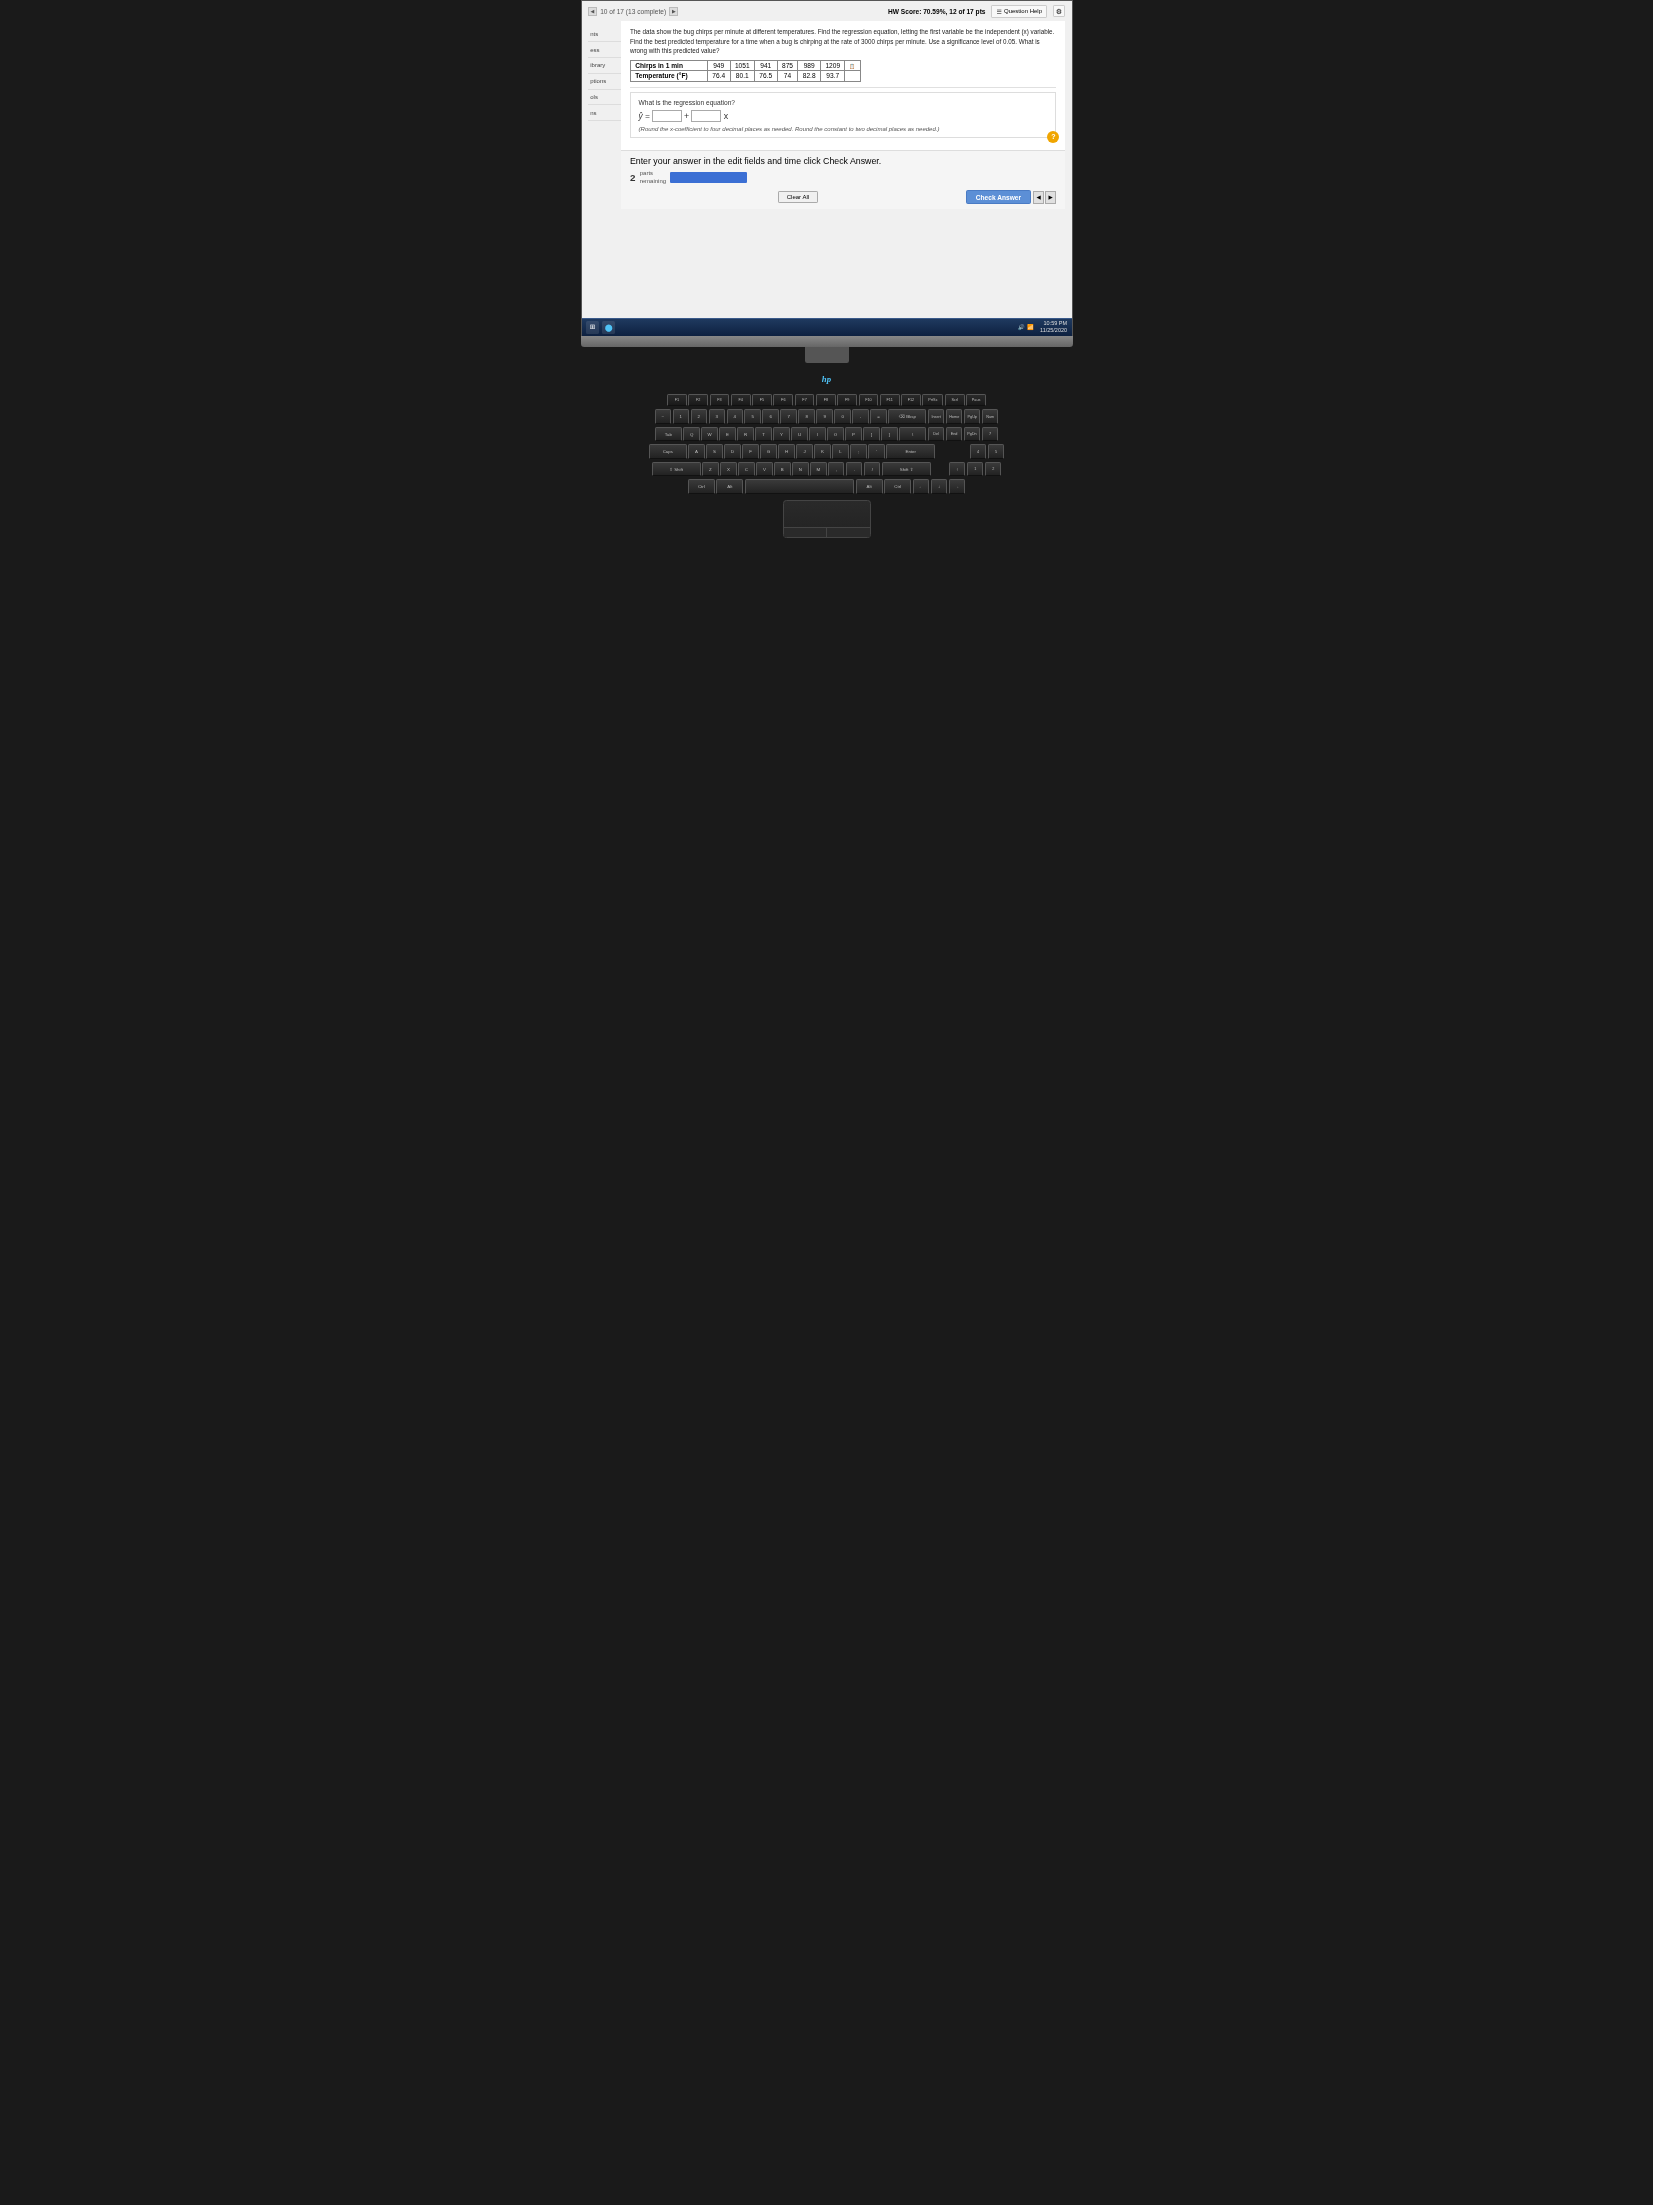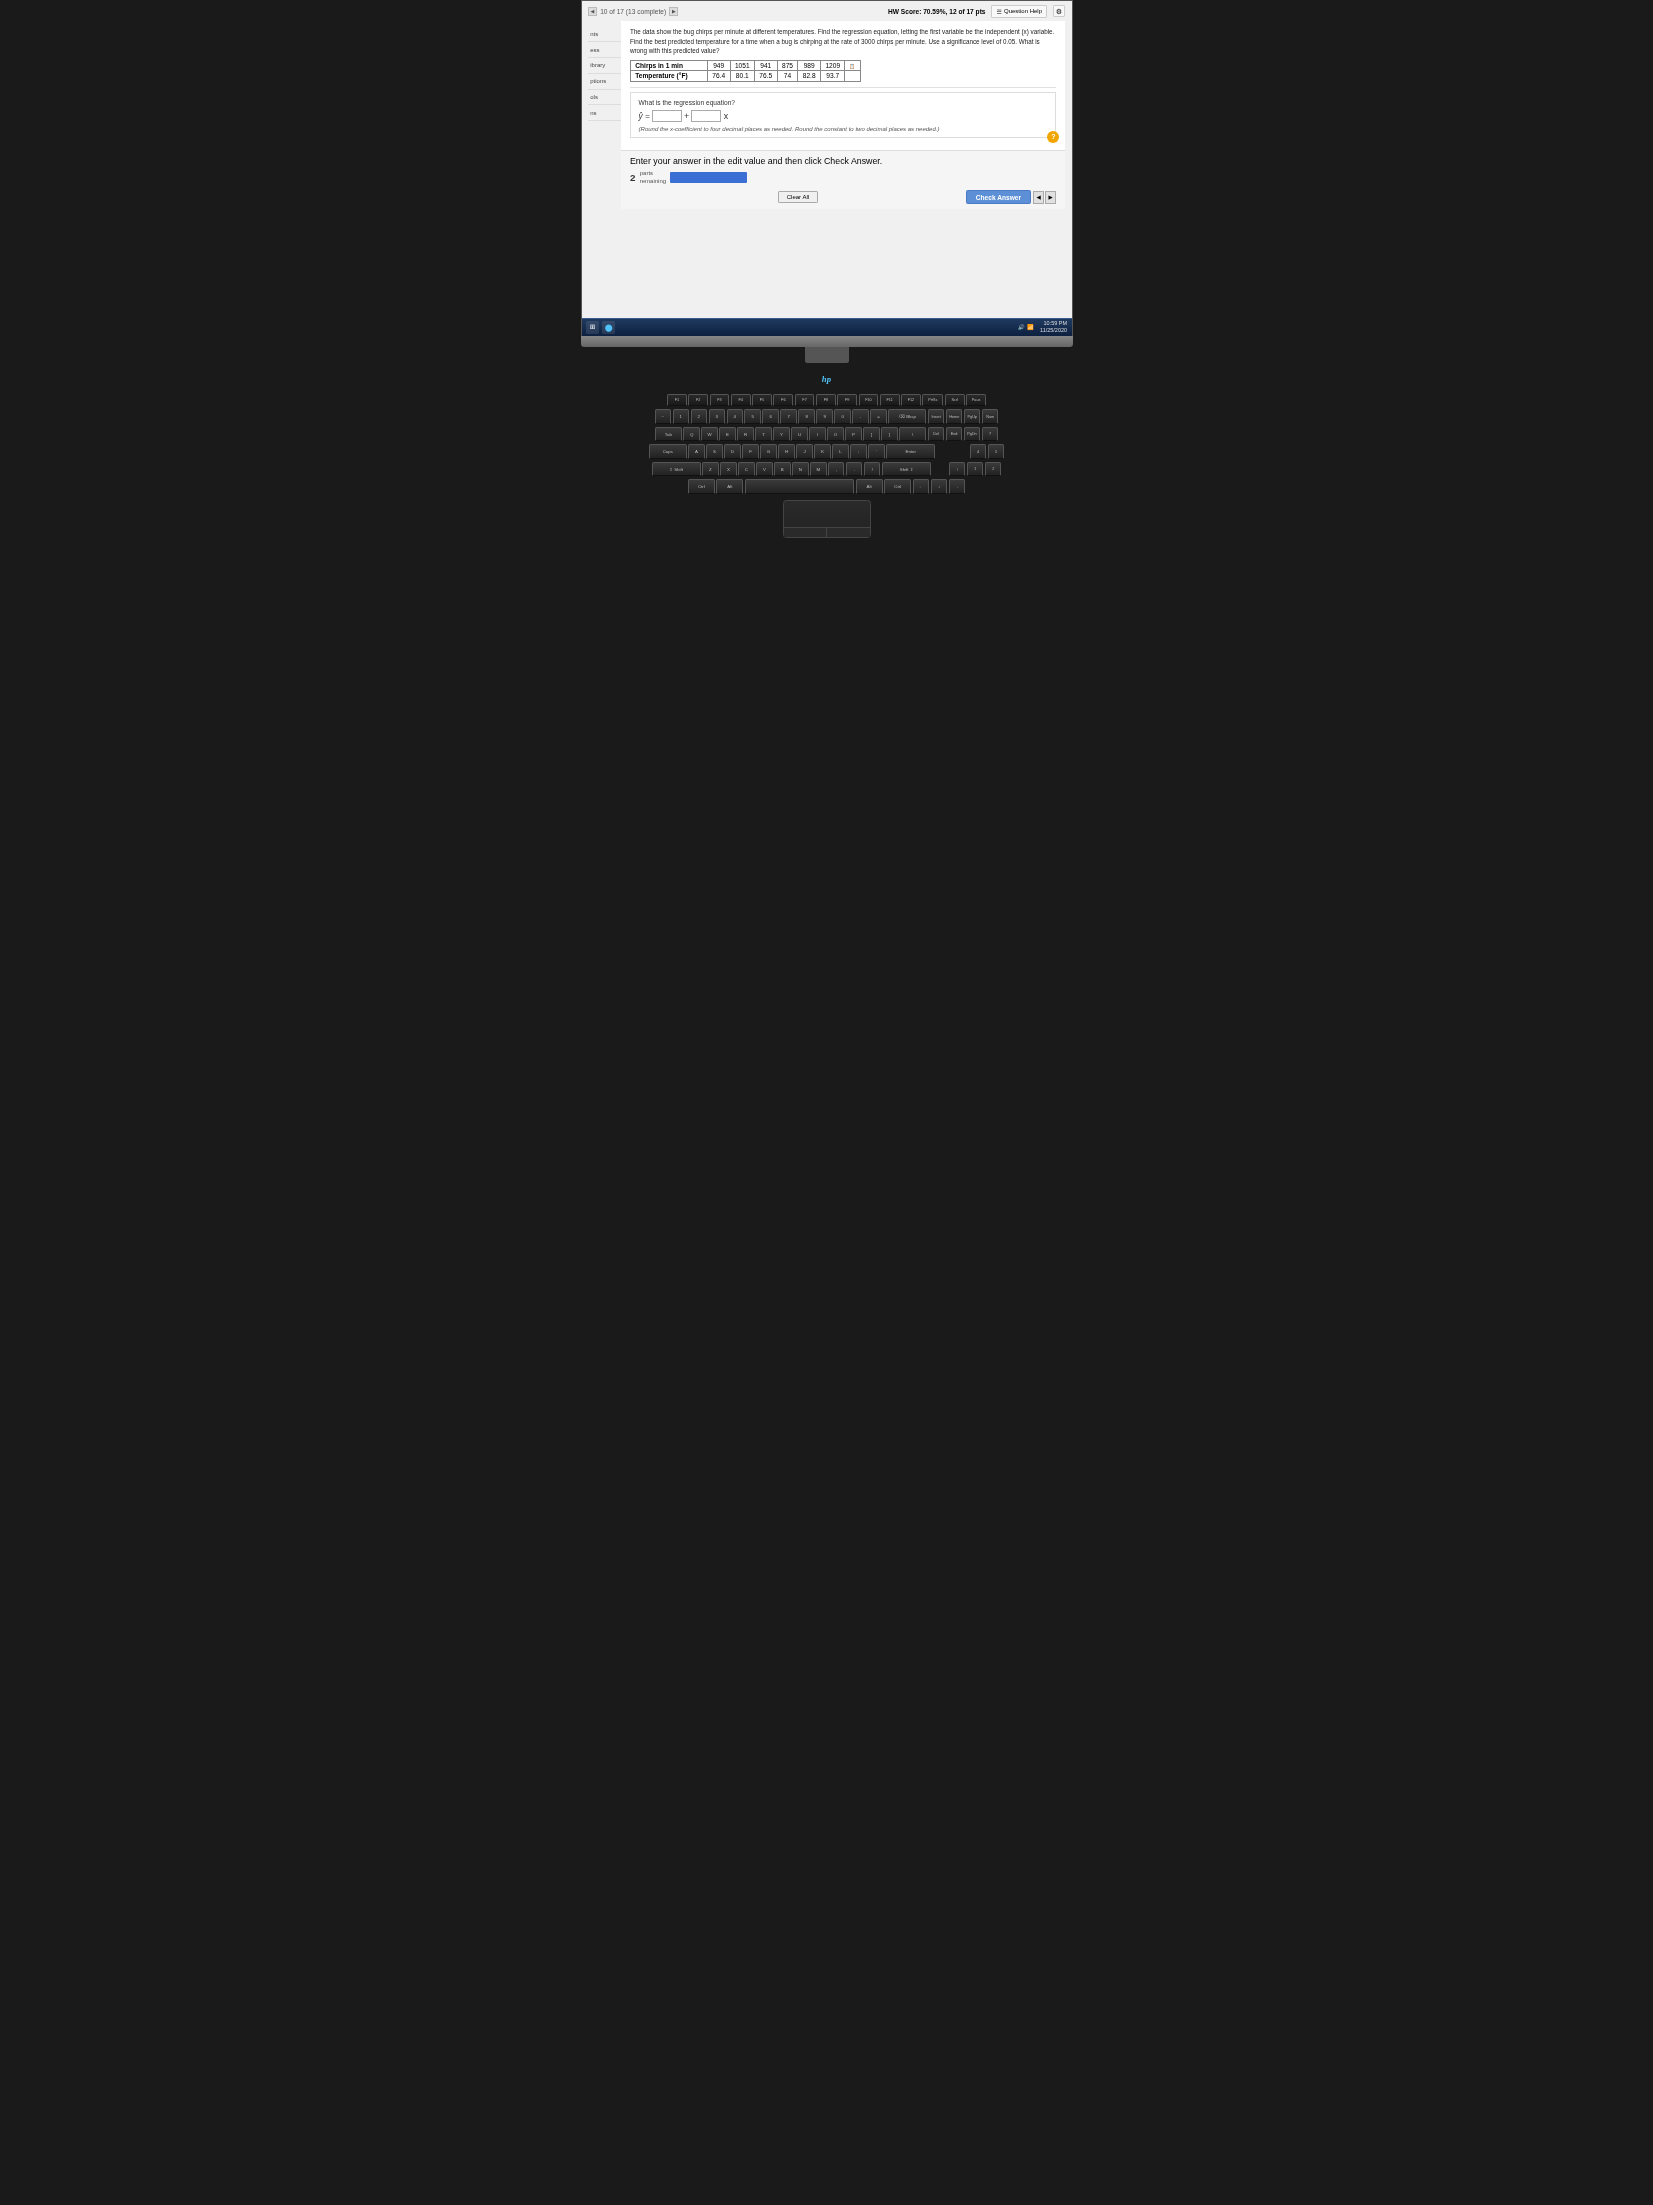--- a/index.html
+++ b/index.html
@@ -511,21 +511,21 @@
                 </div>
                 <span class="eq-symbol">x</span>
               </div>
 
               <p class="rounding-note">(Round the x-coefficient to four decimal places as needed. Round the constant to two decimal places as needed.)</p>
             </div>
 
           </div>
 
           <div style="padding: 4.4px 8.8px; background: #f5f5f5; border-top: 0.5px solid #ddd; position: relative;">
-            <p class="answer-hint">Enter your answer in the edit value and then click Check Answer.</p>
+            <p class="answer-hint">Enter your answer in the edit fields and time click Check Answer.</p>
 
             <div class="parts-remaining">
               <span class="parts-number">2</span>
               <div style="font-size:6px; color:#555; line-height:1.3;">
                 <div style="white-space: pre;">parts
 remaining</div>
               </div>
               <div class="answer-input-bar"></div>
             </div>
 

